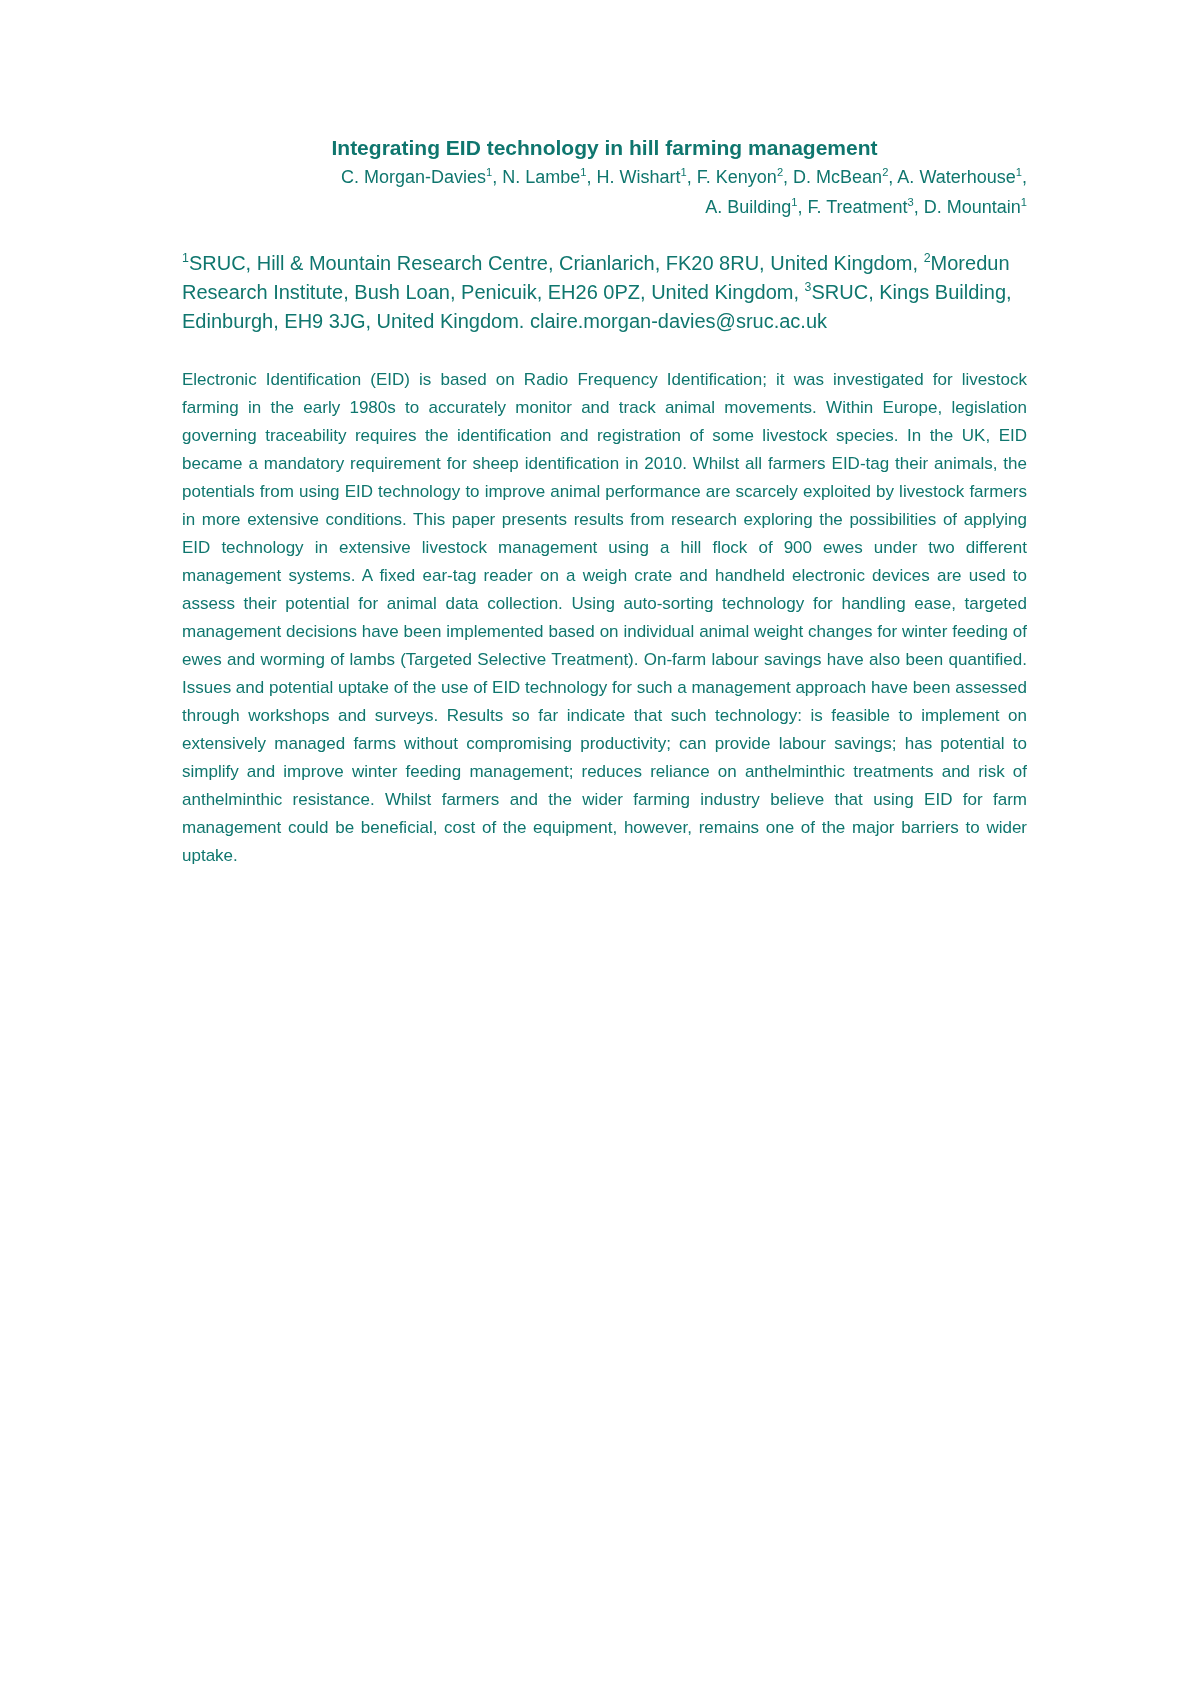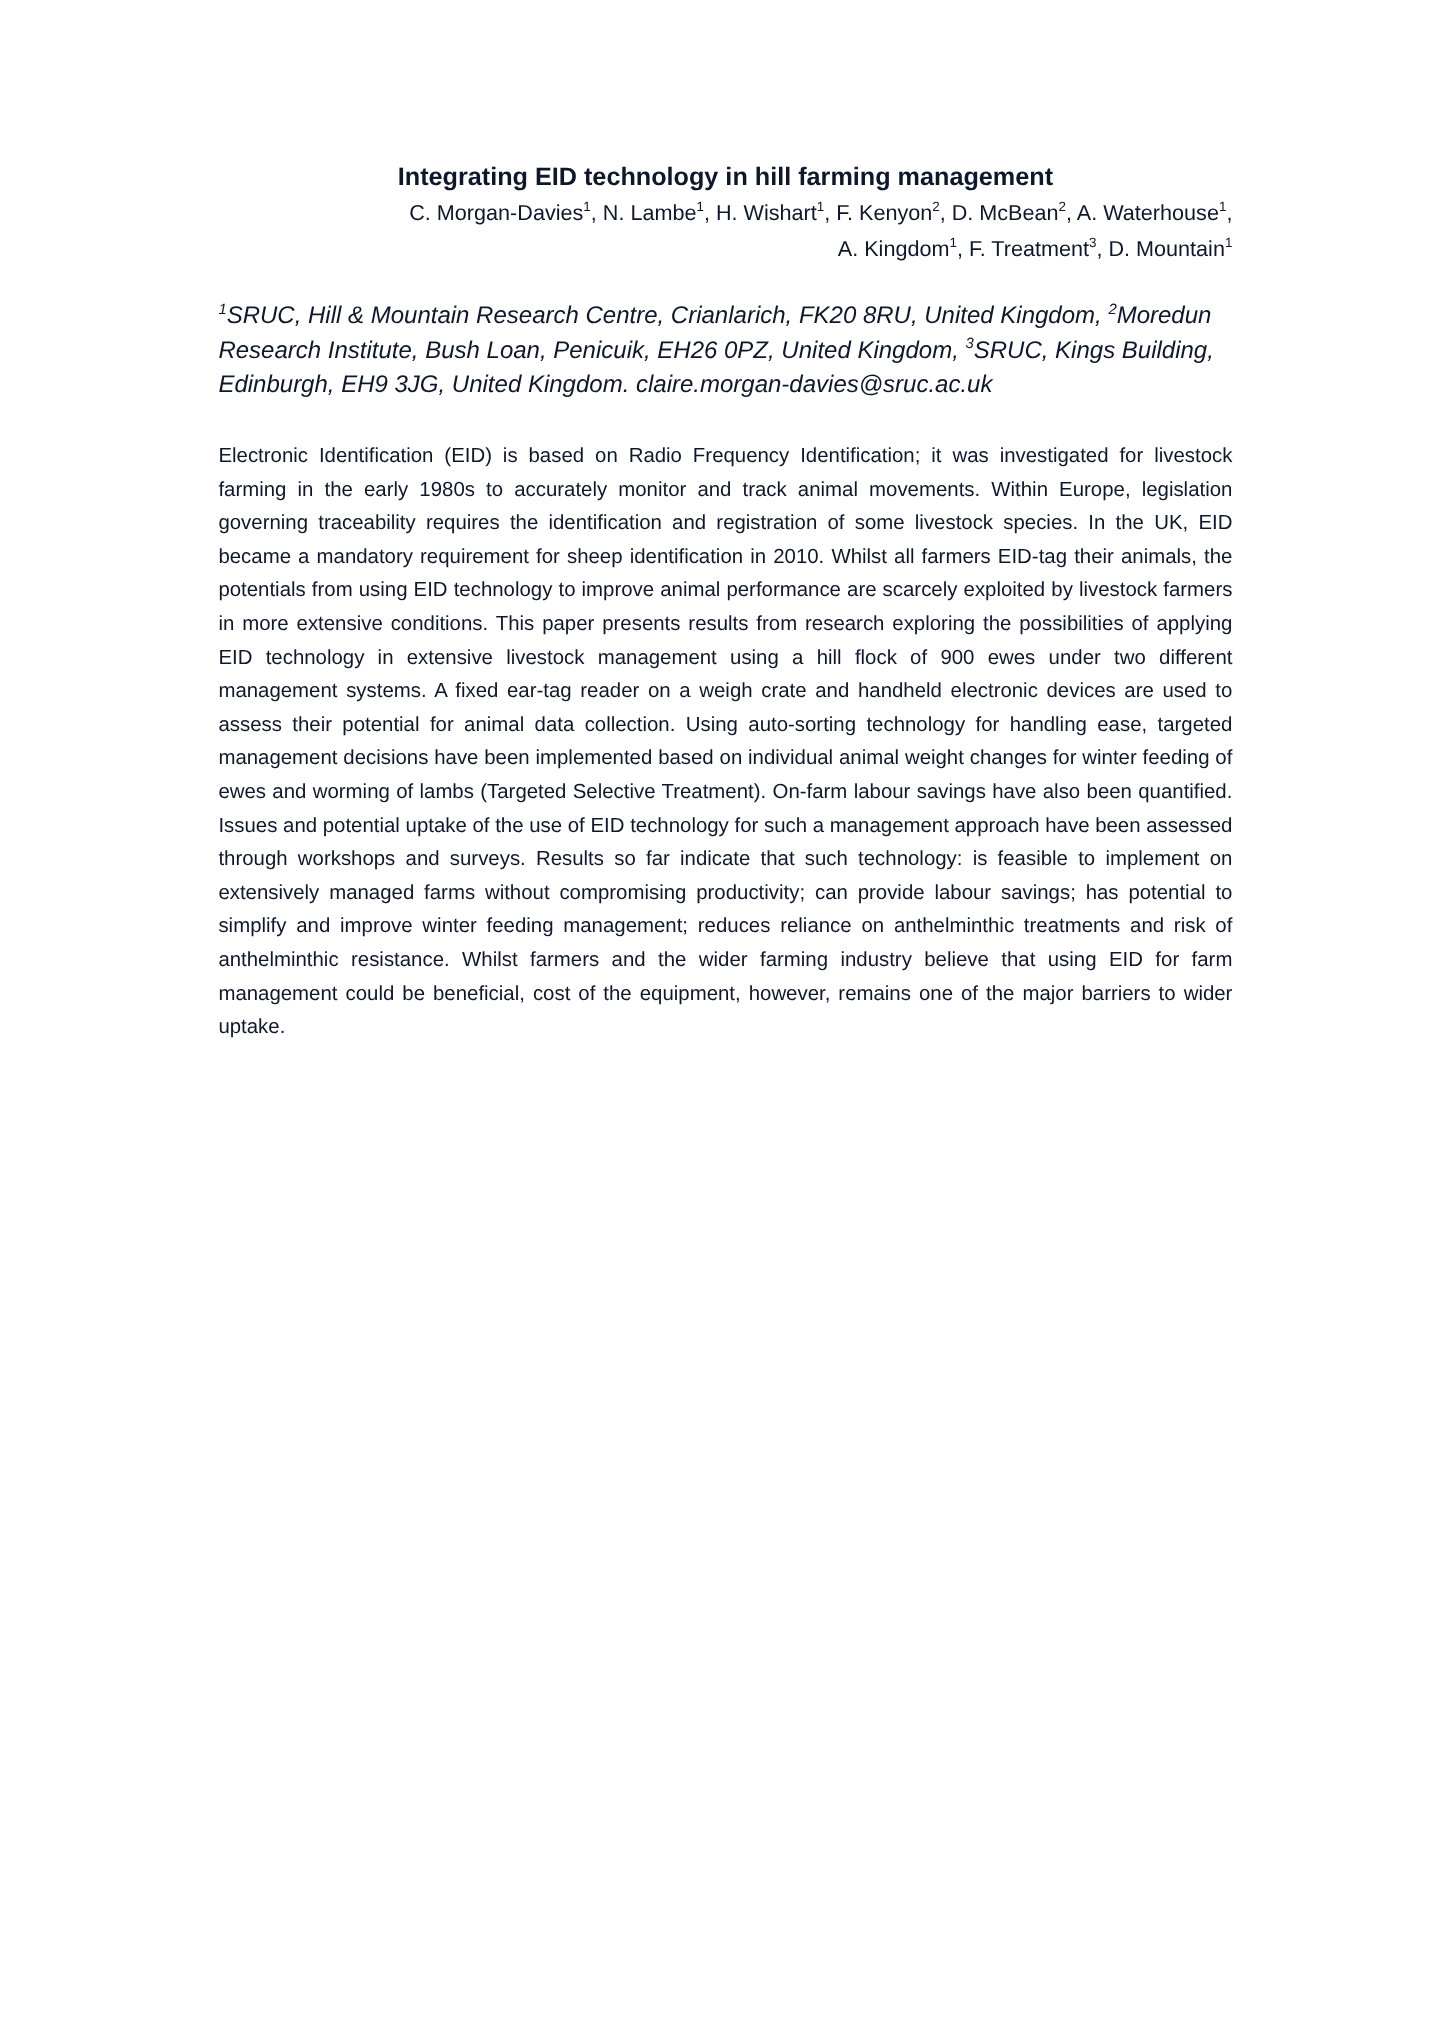--- a/index.html
+++ b/index.html
@@ -6,21 +6,21 @@
     margin: 0;
     padding: 0;
     background: #ffffff;
   }
   .page {
     position: relative;
     width: 1040px;
     height: 1684px;
     background: #ffffff;
     font-family: "Liberation Sans", sans-serif;
-    color: #0f172a;
+    color: #0f766e;
     overflow: hidden;
   }
   .content {
     position: absolute;
     left: 182px;
     top: 133px;
     width: 845px;
   }
   .paper-title {
     margin: 0;
@@ -33,21 +33,20 @@
     margin: 0;
     font-size: 18px;
     line-height: 30px;
     font-weight: 400;
     text-align: right;
   }
   .affiliations {
     margin: 27px 0 0 0;
     font-size: 20px;
     line-height: 29px;
-    font-style: italic;
     text-align: left;
   }
   .abstract {
     margin: 30px 0 0 0;
     font-size: 17px;
     line-height: 28px;
     text-align: justify;
   }
   sup {
     font-size: 62%;
@@ -58,20 +57,20 @@
 </head>
 <body>
 
 <div class="page">
   <div class="content">
 
     <h1 class="paper-title">Integrating EID technology in hill farming management</h1>
 
     <div class="author-line"><span>C. Morgan-Davies</span><sup>1</sup><span>, N. Lambe</span><sup>1</sup><span>, H. Wishart</span><sup>1</sup><span>, F. Kenyon</span><sup>2</sup><span>, D. McBean</span><sup>2</sup><span>, A. Waterhouse</span><sup>1</sup><span>,</span></div>
 
-    <div class="author-line"><span>A. Kingdom</span><sup>1</sup><span>, F. Treatment</span><sup>3</sup><span>, D. Mountain</span><sup>1</sup></div>
+    <div class="author-line"><span>A. Building</span><sup>1</sup><span>, F. Treatment</span><sup>3</sup><span>, D. Mountain</span><sup>1</sup></div>
 
     <div class="affiliations"><sup>1</sup><span>SRUC, Hill &amp; Mountain Research Centre, Crianlarich, FK20 8RU, United Kingdom, </span><sup>2</sup><span>Moredun Research Institute, Bush Loan, Penicuik, EH26 0PZ, United Kingdom, </span><sup>3</sup><span>SRUC, Kings Building, Edinburgh, EH9 3JG, United Kingdom. </span><span>claire.morgan-davies@sruc.ac.uk</span></div>
 
     <p class="abstract">Electronic Identification (EID) is based on Radio Frequency Identification; it was investigated for livestock farming in the early 1980s to accurately monitor and track animal movements. Within Europe, legislation governing traceability requires the identification and registration of some livestock species. In the UK, EID became a mandatory requirement for sheep identification in 2010. Whilst all farmers EID-tag their animals, the potentials from using EID technology to improve animal performance are scarcely exploited by livestock farmers in more extensive conditions. This paper presents results from research exploring the possibilities of applying EID technology in extensive livestock management using a hill flock of 900 ewes under two different management systems. A fixed ear-tag reader on a weigh crate and handheld electronic devices are used to assess their potential for animal data collection. Using auto-sorting technology for handling ease, targeted management decisions have been implemented based on individual animal weight changes for winter feeding of ewes and worming of lambs (Targeted Selective Treatment). On-farm labour savings have also been quantified. Issues and potential uptake of the use of EID technology for such a management approach have been assessed through workshops and surveys. Results so far indicate that such technology: is feasible to implement on extensively managed farms without compromising productivity; can provide labour savings; has potential to simplify and improve winter feeding management; reduces reliance on anthelminthic treatments and risk of anthelminthic resistance. Whilst farmers and the wider farming industry believe that using EID for farm management could be beneficial, cost of the equipment, however, remains one of the major barriers to wider uptake.</p>
 
   </div>
 </div>
 
 </body></html>

